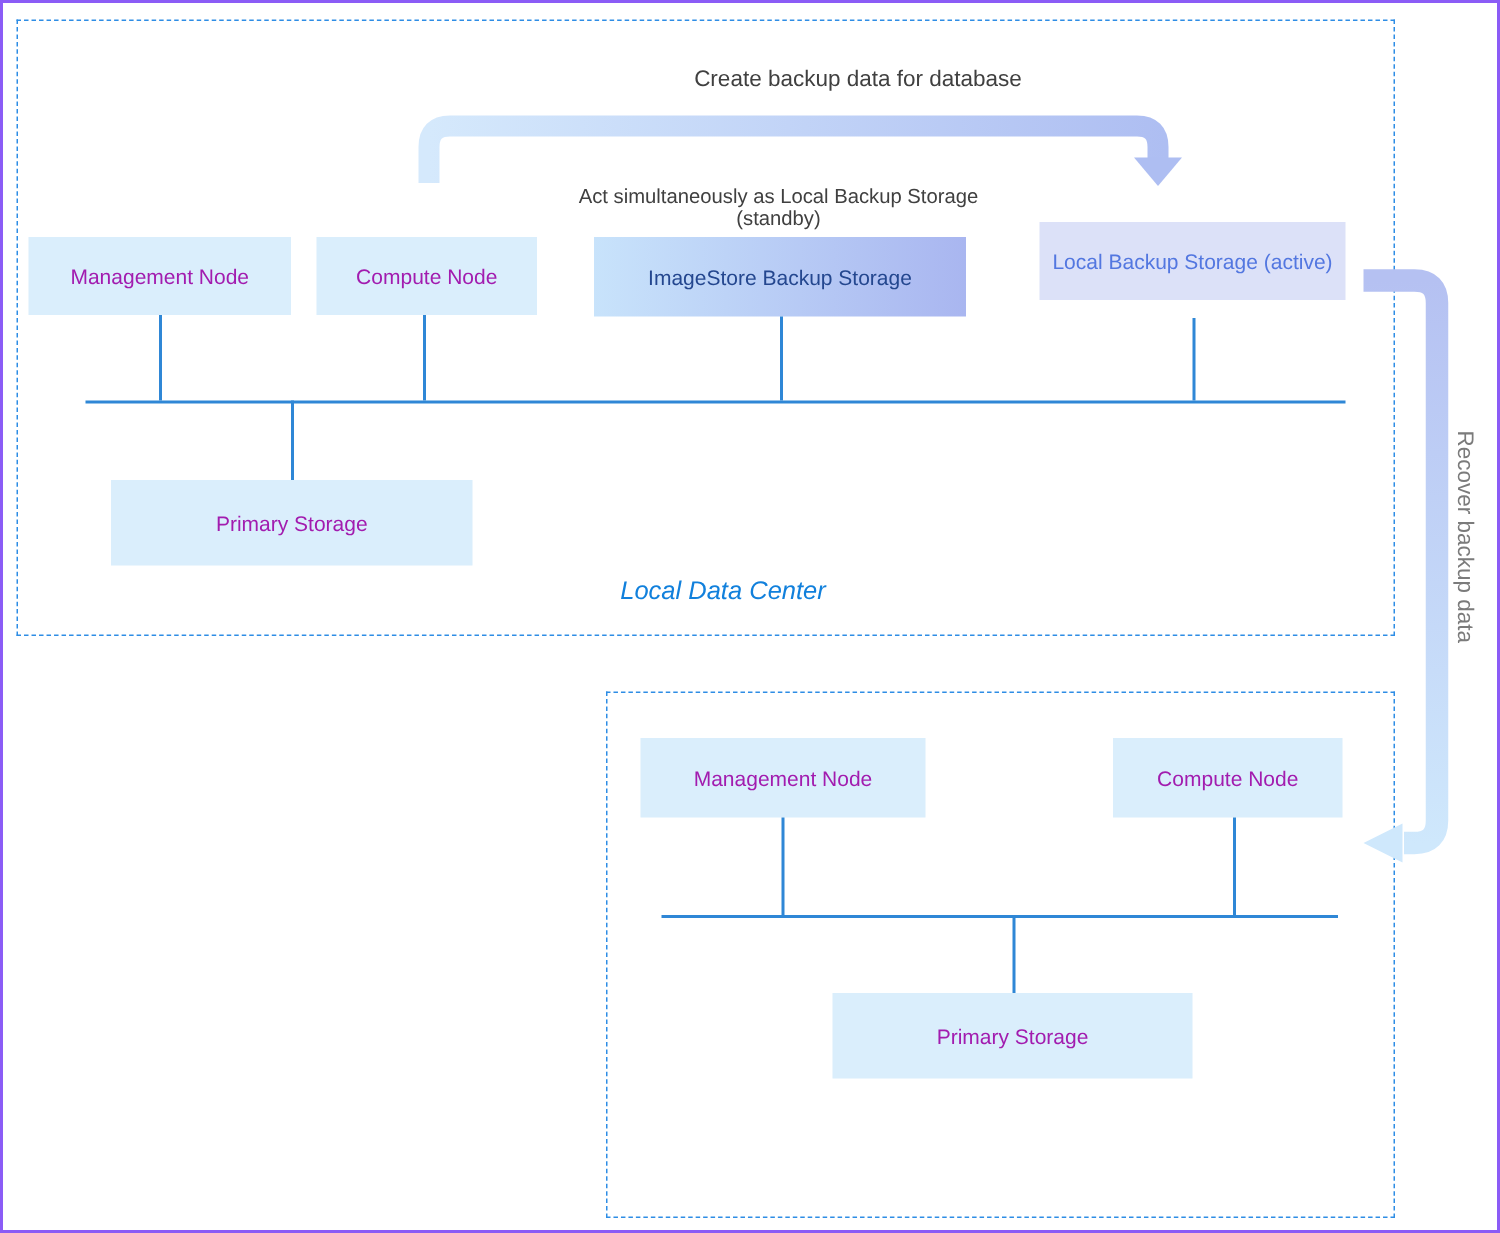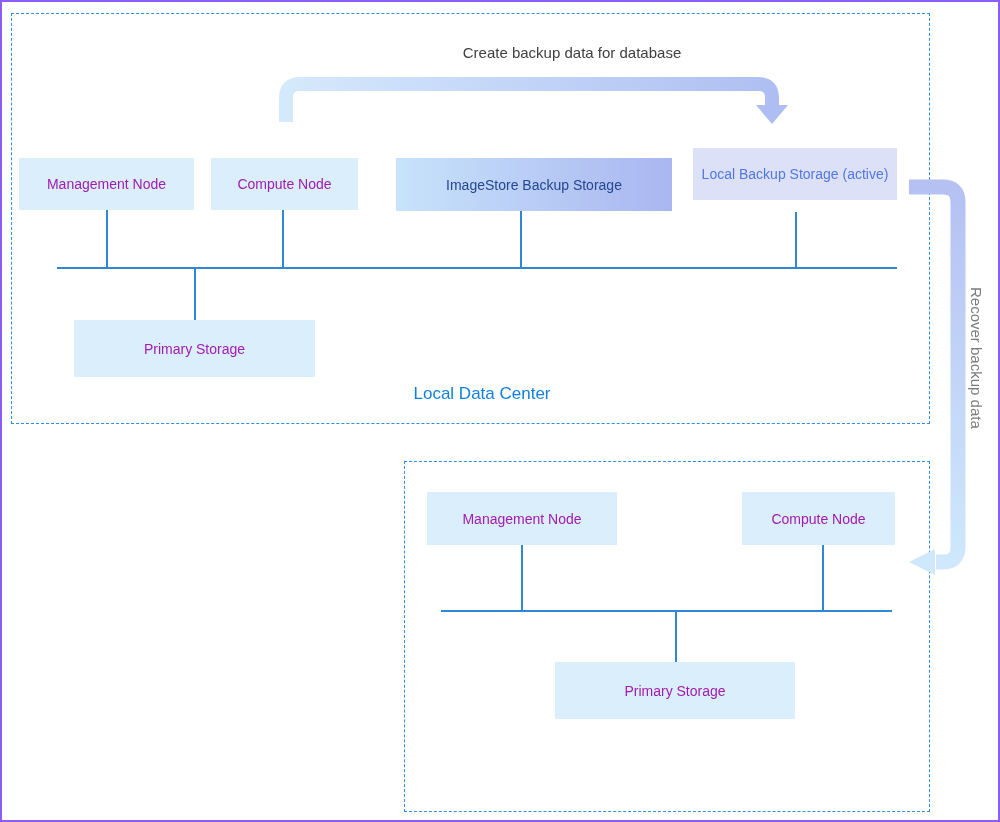--- a/index.html
+++ b/index.html
@@ -81,35 +81,39 @@
     </defs>
 
     <path d="M 284 120 V 96 Q 284 82 298 82 H 756 Q 770 82 770 96 V 104" fill="none" stroke="url(#gradTop)" stroke-width="14"></path>
     <polygon points="754,103 786,103 770,122" fill="#aebef2"></polygon>
 
     <path d="M 907 185 H 941 Q 956 185 956 200 V 545 Q 956 560 941 560 H 934" fill="none" stroke="url(#gradRight)" stroke-width="15"></path>
     <polygon points="933,547 933,573 907,560" fill="#cfe8fc"></polygon>
   </svg>
 
   <div class="note title-note" style="left:420px;top:43px;width:300px;">Create backup data for database</div>
+  <div class="note" style="left:367px;top:121px;width:300px;">
+    <div>Act simultaneously as Local Backup Storage</div>
+    <div>(standby)</div>
+  </div>
 
   <div class="node" style="left:17px;top:156px;width:175px;height:52px;">Management Node</div>
   <div class="node" style="left:209px;top:156px;width:147px;height:52px;">Compute Node</div>
-  <div class="node node--imagestore" style="left:394px;top:156px;width:276px;height:53px;">ImageStore Backup Storage</div>
+  <div class="node node--imagestore" style="left:394px;top:156px;width:248px;height:53px;">ImageStore Backup Storage</div>
   <div class="node node--active" style="left:691px;top:146px;width:204px;height:52px;">Local Backup Storage (active)</div>
   <div class="node" style="left:72px;top:318px;width:241px;height:57px;">Primary Storage</div>
 
   <div class="line-v" style="left:104px;top:208px;height:57px;"></div>
   <div class="line-v" style="left:280px;top:208px;height:57px;"></div>
   <div class="line-v" style="left:518px;top:209px;height:56px;"></div>
   <div class="line-v" style="left:793px;top:210px;height:55px;"></div>
   <div class="line-h" style="left:55px;top:265px;width:840px;"></div>
   <div class="line-v" style="left:192px;top:265px;height:53px;"></div>
 
-  <div class="dc-label" style="left:380px;top:382px;width:200px;">Local Data Center</div>
+  <div class="dc-label" style="left:380px;top:382px;width:200px;font-style:italic;">Local Data Center</div>
 
   <div class="node" style="left:425px;top:490px;width:190px;height:53px;">Management Node</div>
   <div class="node" style="left:740px;top:490px;width:153px;height:53px;">Compute Node</div>
   <div class="node" style="left:553px;top:660px;width:240px;height:57px;">Primary Storage</div>
 
   <div class="line-v" style="left:519px;top:543px;height:65px;"></div>
   <div class="line-v" style="left:820px;top:543px;height:65px;"></div>
   <div class="line-h" style="left:439px;top:608px;width:451px;"></div>
   <div class="line-v" style="left:673px;top:608px;height:52px;"></div>
 

